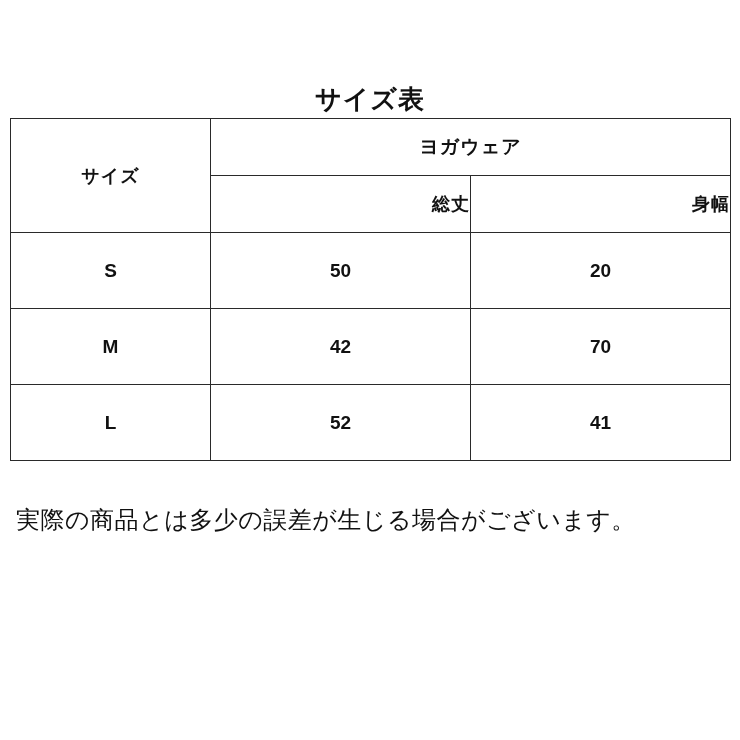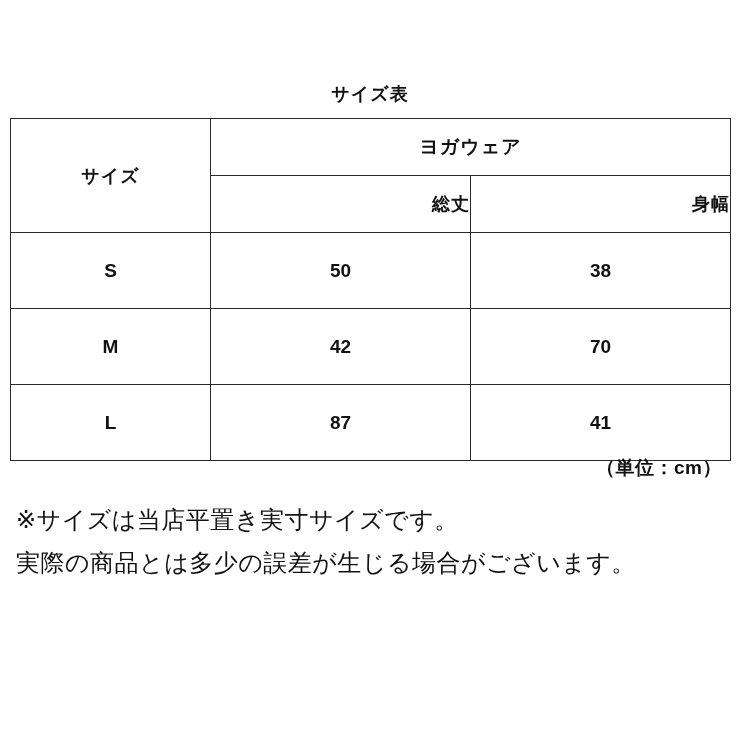--- a/index.html
+++ b/index.html
@@ -19,21 +19,21 @@
     width: 740px;
     height: 740px;
     box-sizing: border-box;
   }
   .title {
     position: absolute;
     top: 82px;
     left: 0;
     width: 740px;
     text-align: center;
-    font-size: 18px;
+    font-size: 26px;
     font-weight: bold;
     letter-spacing: 1px;
     color: #111111;
   }
   .table-wrap {
     position: absolute;
     top: 118px;
     left: 10px;
     width: 720px;
   }
@@ -122,36 +122,34 @@
         </tr>
         <tr>
           <th class="sub-head">総丈</th>
           <th class="sub-head">身幅</th>
         </tr>
       </thead>
       <tbody>
         <tr>
           <td class="body-cell">S</td>
           <td class="body-cell">50</td>
-          <td class="body-cell">38</td>
+          <td class="body-cell">20</td>
         </tr>
         <tr>
           <td class="body-cell">M</td>
           <td class="body-cell">42</td>
           <td class="body-cell">70</td>
         </tr>
         <tr>
           <td class="body-cell">L</td>
-          <td class="body-cell">87</td>
+          <td class="body-cell">52</td>
           <td class="body-cell">41</td>
         </tr>
       </tbody>
     </table>
   </div>
 
-  <div class="unit">（単位：cm）</div>
 
   <div class="notes">
-    <div class="line">※サイズは当店平置き実寸サイズです。</div>
     <div class="line">実際の商品とは多少の誤差が生じる場合がございます。</div>
   </div>
 
 </div>
 
 </body></html>

